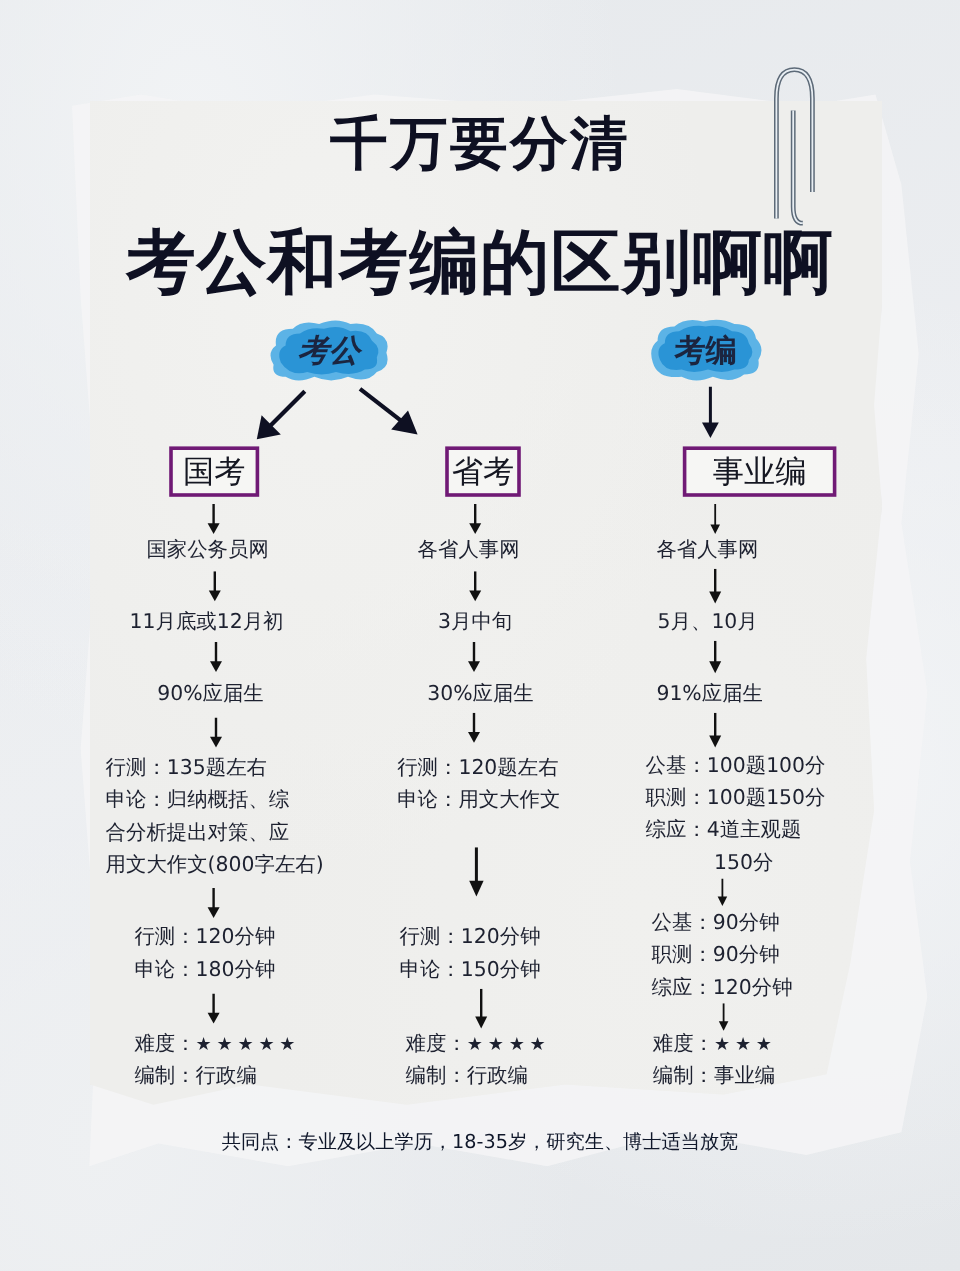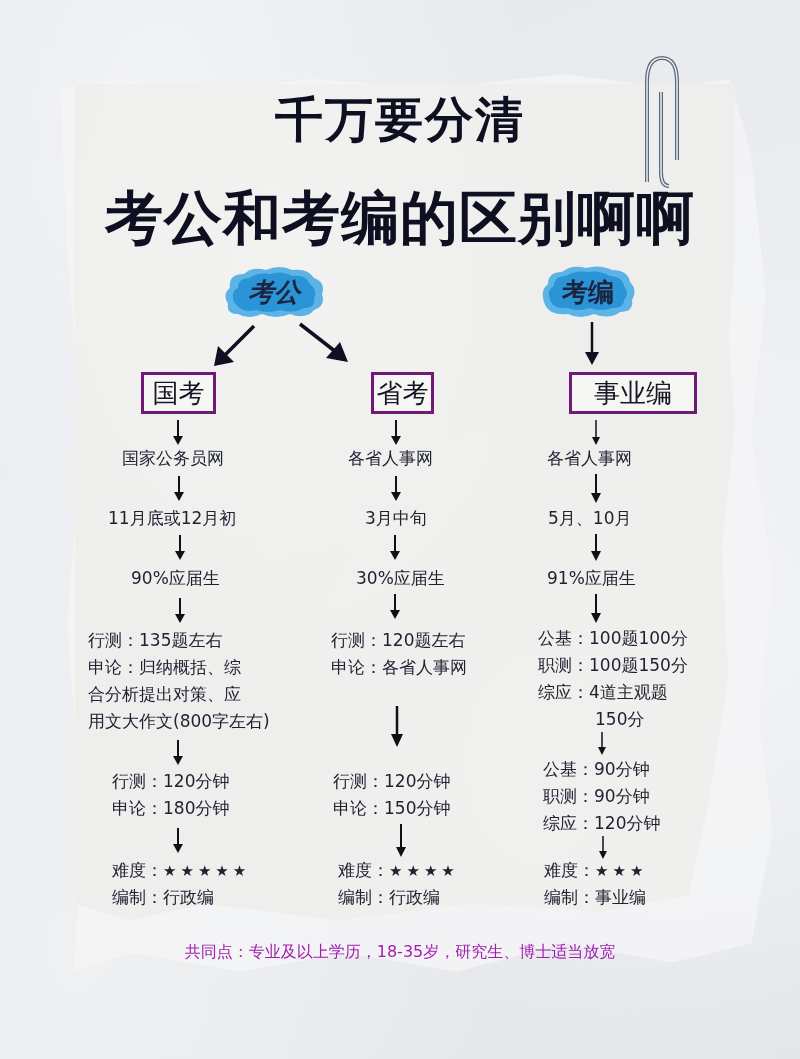--- a/index.html
+++ b/index.html
@@ -67,21 +67,21 @@
 
     .arrow { position: absolute; }
     .t {
       position: absolute; font-size: 17px; color: #1d2130; white-space: nowrap;
       line-height: 27px;
       text-align: right;
     }
     .stars { letter-spacing: 4px; font-size: 15px; }
     .footer {
       position: absolute; left: 0; width: 800px; top: 942px; text-align: center;
-      font-size: 16px; color: #a21caf;
+      font-size: 16px; color: #0f172a;
     }
   </style>
 </head>
 <body>
 
 <div class="torn-back"></div>
 <div class="paper"></div>
 
 <svg class="clip" viewBox="0 0 50 140">
   <path d="M12 130 L12 30 Q12 6 27 6 Q42 6 42 30 L42 108" fill="none" stroke="#5d6a78" stroke-width="4"></path>
@@ -213,21 +213,21 @@
 <div class="t" style="left:112px;top:795px">申论：180分钟</div>
 <div class="t" style="left:112px;top:857px">
   <span>难度：</span><span class="stars">★★★★★</span>
 </div>
 <div class="t" style="left:112px;top:884px">编制：行政编</div>
 
 <div class="t" style="left:348px;top:445px">各省人事网</div>
 <div class="t" style="left:365px;top:505px">3月中旬</div>
 <div class="t" style="left:356px;top:565px">30%应届生</div>
 <div class="t" style="left:331px;top:627px">行测：120题左右</div>
-<div class="t" style="left:331px;top:654px">申论：各省人事网</div>
+<div class="t" style="left:331px;top:654px">申论：用文大作文</div>
 <div class="t" style="left:333px;top:768px">行测：120分钟</div>
 <div class="t" style="left:333px;top:795px">申论：150分钟</div>
 <div class="t" style="left:338px;top:857px">
   <span>难度：</span><span class="stars">★★★★</span>
 </div>
 <div class="t" style="left:338px;top:884px">编制：行政编</div>
 
 <div class="t" style="left:547px;top:445px">各省人事网</div>
 <div class="t" style="left:548px;top:505px">5月、10月</div>
 <div class="t" style="left:547px;top:565px">91%应届生</div>

